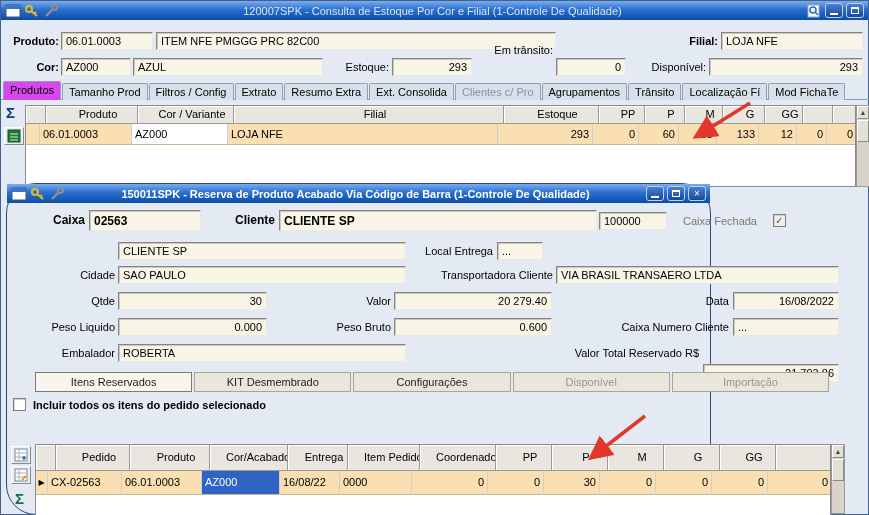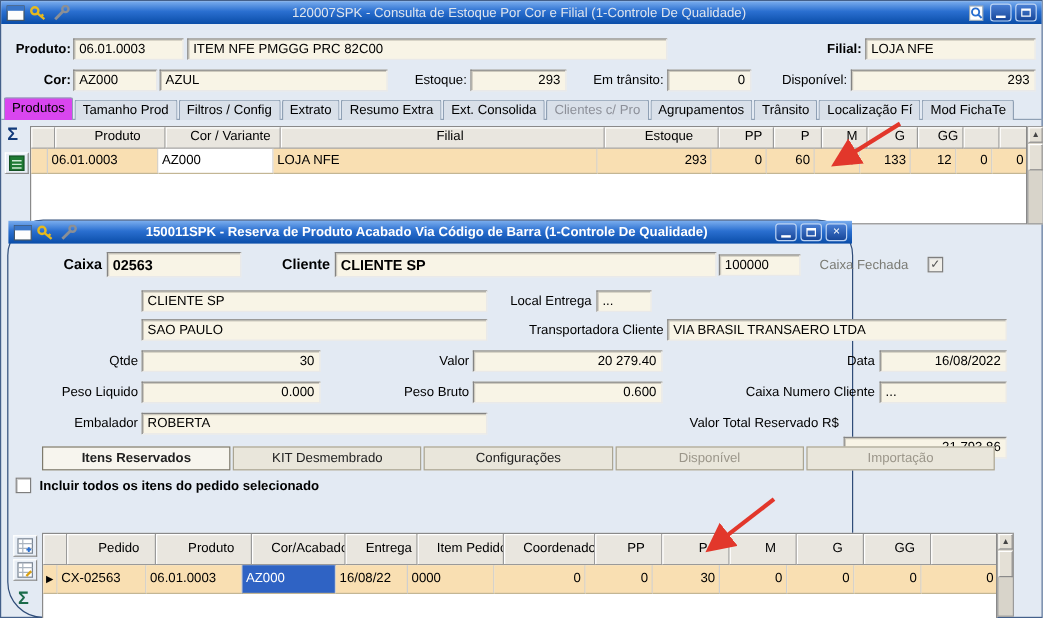--- a/index.html
+++ b/index.html
@@ -42,21 +42,21 @@
          border-radius:2px 2px 0 0; white-space:nowrap; }
   .tab.active { height:19px; background:#d946ef; }
   .tab.disabled { color:#8d9099; }
   .tabline { position:absolute; height:1px; background:#8fa0b4; }
 
   
   .mtabs { position:absolute; display:flex; }
   .mtab { flex:1; height:20px; line-height:19px; text-align:center;
           background:#e9e6db; border:1px solid #aaa593; margin-right:2px;
           white-space:nowrap; overflow:hidden; color:#222; }
-  .mtab.active { background:#f7f5ee; font-weight:bold; border-color:#7e7a6c; }
+  .mtab.active { background:#f7f5ee; font-weight:normal; border-color:#7e7a6c; }
   .mtab.disabled { color:#9b968a; }
 
   
   .grid { position:absolute; background:#fff; overflow:hidden;
           border:1px solid #8a8a8a; }
   .grow { display:flex; }
   .gcell { flex:none; padding:0 3px; white-space:nowrap; overflow:hidden;
            border-right:1px solid #cfcfcf; border-bottom:1px solid #c3b694; }
   .ghead .gcell { background:#e9e6df; border-right:1px solid #9a9a9a;
            border-bottom:1px solid #9a9a9a; box-shadow:inset 1px 1px 0 #ffffff;
@@ -139,21 +139,21 @@
   <div class="fld" style="left:60px; top:31px; width:92px;">06.01.0003</div>
   <div class="fld" style="left:155px; top:31px; width:400px;">ITEM NFE PMGGG PRC 82C00</div>
   <div class="lbl b" style="left:668px; top:31px; width:49px;">Filial:</div>
   <div class="fld" style="left:720px; top:31px; width:142px;">LOJA NFE</div>
 
   <div class="lbl b" style="left:8px; top:57px; width:50px;">Cor:</div>
   <div class="fld" style="left:60px; top:57px; width:70px;">AZ000</div>
   <div class="fld" style="left:132px; top:57px; width:190px;">AZUL</div>
   <div class="lbl" style="left:320px; top:57px; width:68px;">Estoque:</div>
   <div class="fld num" style="left:391px; top:57px; width:80px;">293</div>
-  <div class="lbl" style="left:465px; top:57px; width:87px;">Em trânsito:</div>
+  <div class="lbl" style="left:465px; top:40px; width:87px;">Em trânsito:</div>
   <div class="fld num" style="left:555px; top:57px; width:70px;">0</div>
   <div class="lbl" style="left:625px; top:57px; width:80px;">Disponível:</div>
   <div class="fld num" style="left:708px; top:57px; width:154px;">293</div>
 
   <div class="tabline" style="left:0; top:98px; width:869px;"></div>
   <div class="tabbar" style="left:2px; top:80px; height:19px;">
     <div class="tab active">Produtos</div>
     <div class="tab">Tamanho Prod</div>
     <div class="tab">Filtros / Config</div>
     <div class="tab">Extrato</div>
@@ -241,20 +241,21 @@
   <div class="lbl b" style="left:210px; top:26px; width:58px; font-size:12px; height:21px; line-height:21px;">Cliente</div>
   <div class="fld big" style="left:272px; top:26px; width:318px;">CLIENTE SP</div>
   <div class="fld" style="left:592px; top:28px; width:68px;">100000</div>
   <div class="lbl left gray" style="left:676px; top:28px; width:86px;">Caixa Fechada</div>
   <div class="chk disabled" style="left:766px; top:30px;"><span>✓</span></div>
 
   <div class="fld" style="left:111px; top:58px; width:288px;">CLIENTE SP</div>
   <div class="lbl" style="left:402px; top:58px; width:84px;">Local Entrega</div>
   <div class="fld" style="left:490px; top:58px; width:46px;">...</div>
 
+  <div class="lbl" style="left:6px; top:82px; width:102px;">Cidade</div>
   <div class="fld" style="left:111px; top:82px; width:288px;">SAO PAULO</div>
   <div class="lbl" style="left:400px; top:82px; width:146px;">Transportadora Cliente</div>
   <div class="fld" style="left:549px; top:82px; width:283px;">VIA BRASIL TRANSAERO LTDA</div>
 
   <div class="lbl" style="left:6px; top:108px; width:102px;">Qtde</div>
   <div class="fld num" style="left:111px; top:108px; width:149px;">30</div>
   <div class="lbl" style="left:320px; top:108px; width:64px;">Valor</div>
   <div class="fld num" style="left:387px; top:108px; width:158px;">20 279.40</div>
   <div class="lbl" style="left:660px; top:108px; width:62px;">Data</div>
   <div class="fld num" style="left:726px; top:108px; width:106px;">16/08/2022</div>

